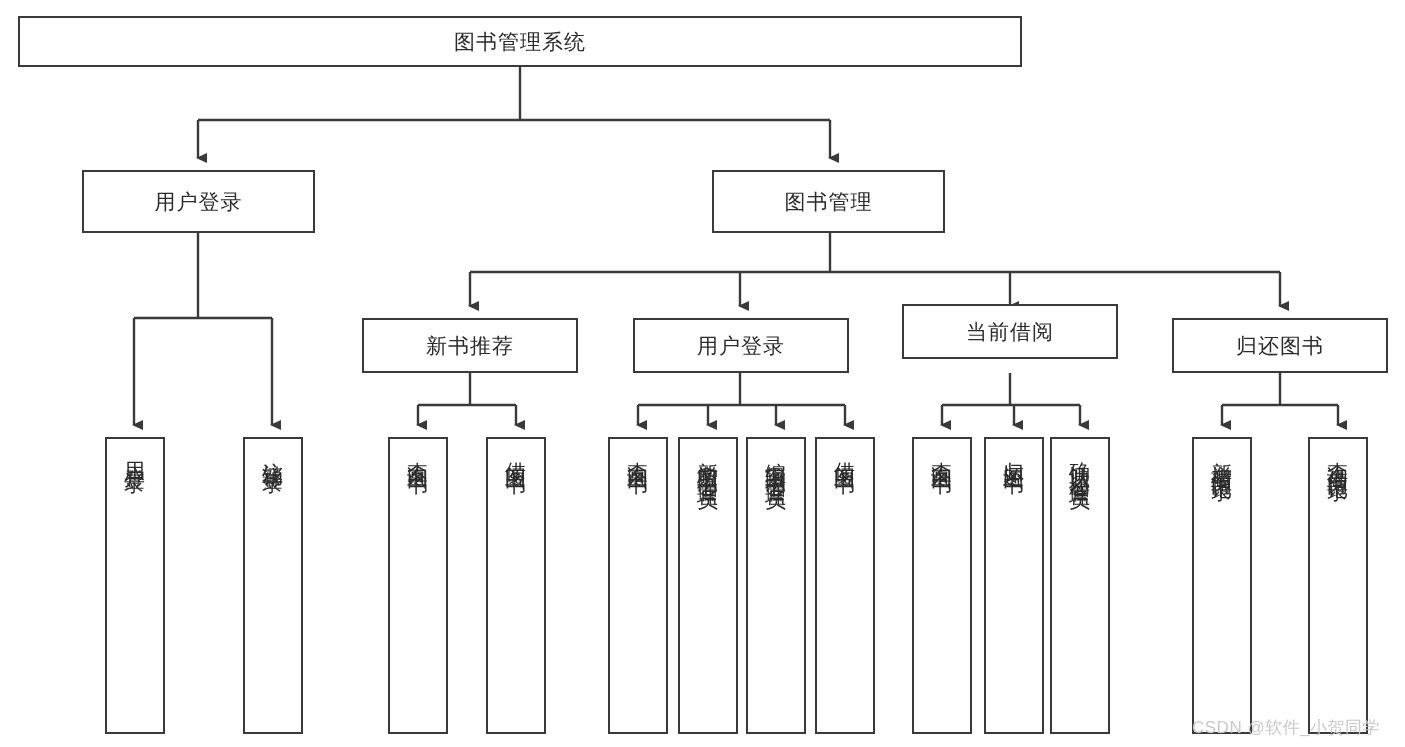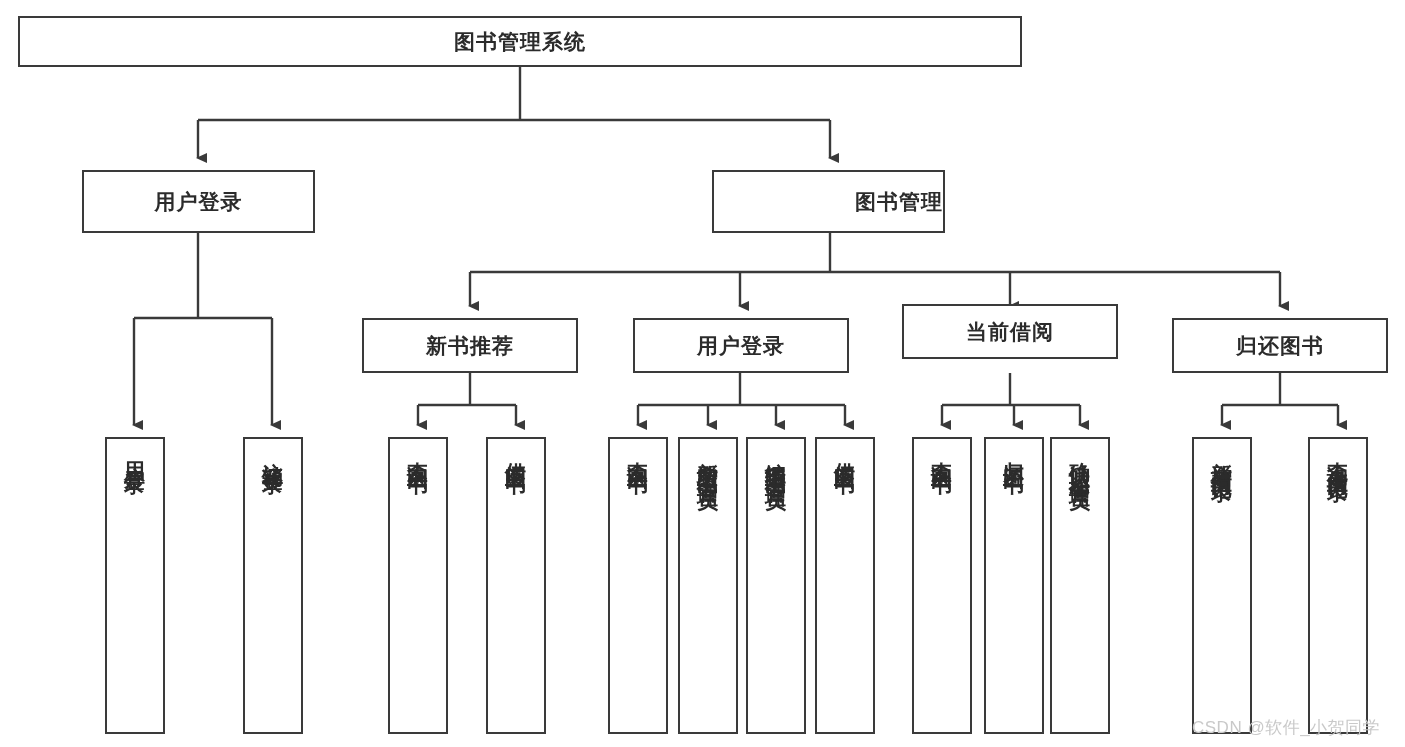--- a/index.html
+++ b/index.html
@@ -29,21 +29,20 @@
   }
   .node {
     position: absolute;
     box-sizing: border-box;
     border: 2px solid #3a3a3a;
     background: #ffffff;
     display: flex;
     align-items: center;
     justify-content: center;
     color: #2b2b2b;
-    font-weight: bold;
   }
   .node-h .label {
     font-size: 21px;
     letter-spacing: 1px;
     line-height: 1.1;
     white-space: nowrap;
   }
   .node-v {
     align-items: flex-start;
     justify-content: center;
@@ -122,21 +121,21 @@
     </g>
   </svg>
 
   <div class="node node-h" style="left:18px; top:16px; width:1004px; height:51px;">
     <span class="label">图书管理系统</span>
   </div>
 
   <div class="node node-h" style="left:82px; top:170px; width:233px; height:63px;">
     <span class="label">用户登录</span>
   </div>
-  <div class="node node-h" style="left:712px; top:170px; width:233px; height:63px;justify-content:flex-end;">
+  <div class="node node-h" style="left:712px; top:170px; width:233px; height:63px;">
     <span class="label">图书管理</span>
   </div>
 
   <div class="node node-h" style="left:362px; top:318px; width:216px; height:55px;text-align:center;">
     <span class="label">新书推荐</span>
   </div>
   <div class="node node-h" style="left:633px; top:318px; width:216px; height:55px;">
     <span class="label">用户登录</span>
   </div>
   <div class="node node-h" style="left:902px; top:304px; width:216px; height:55px;">

